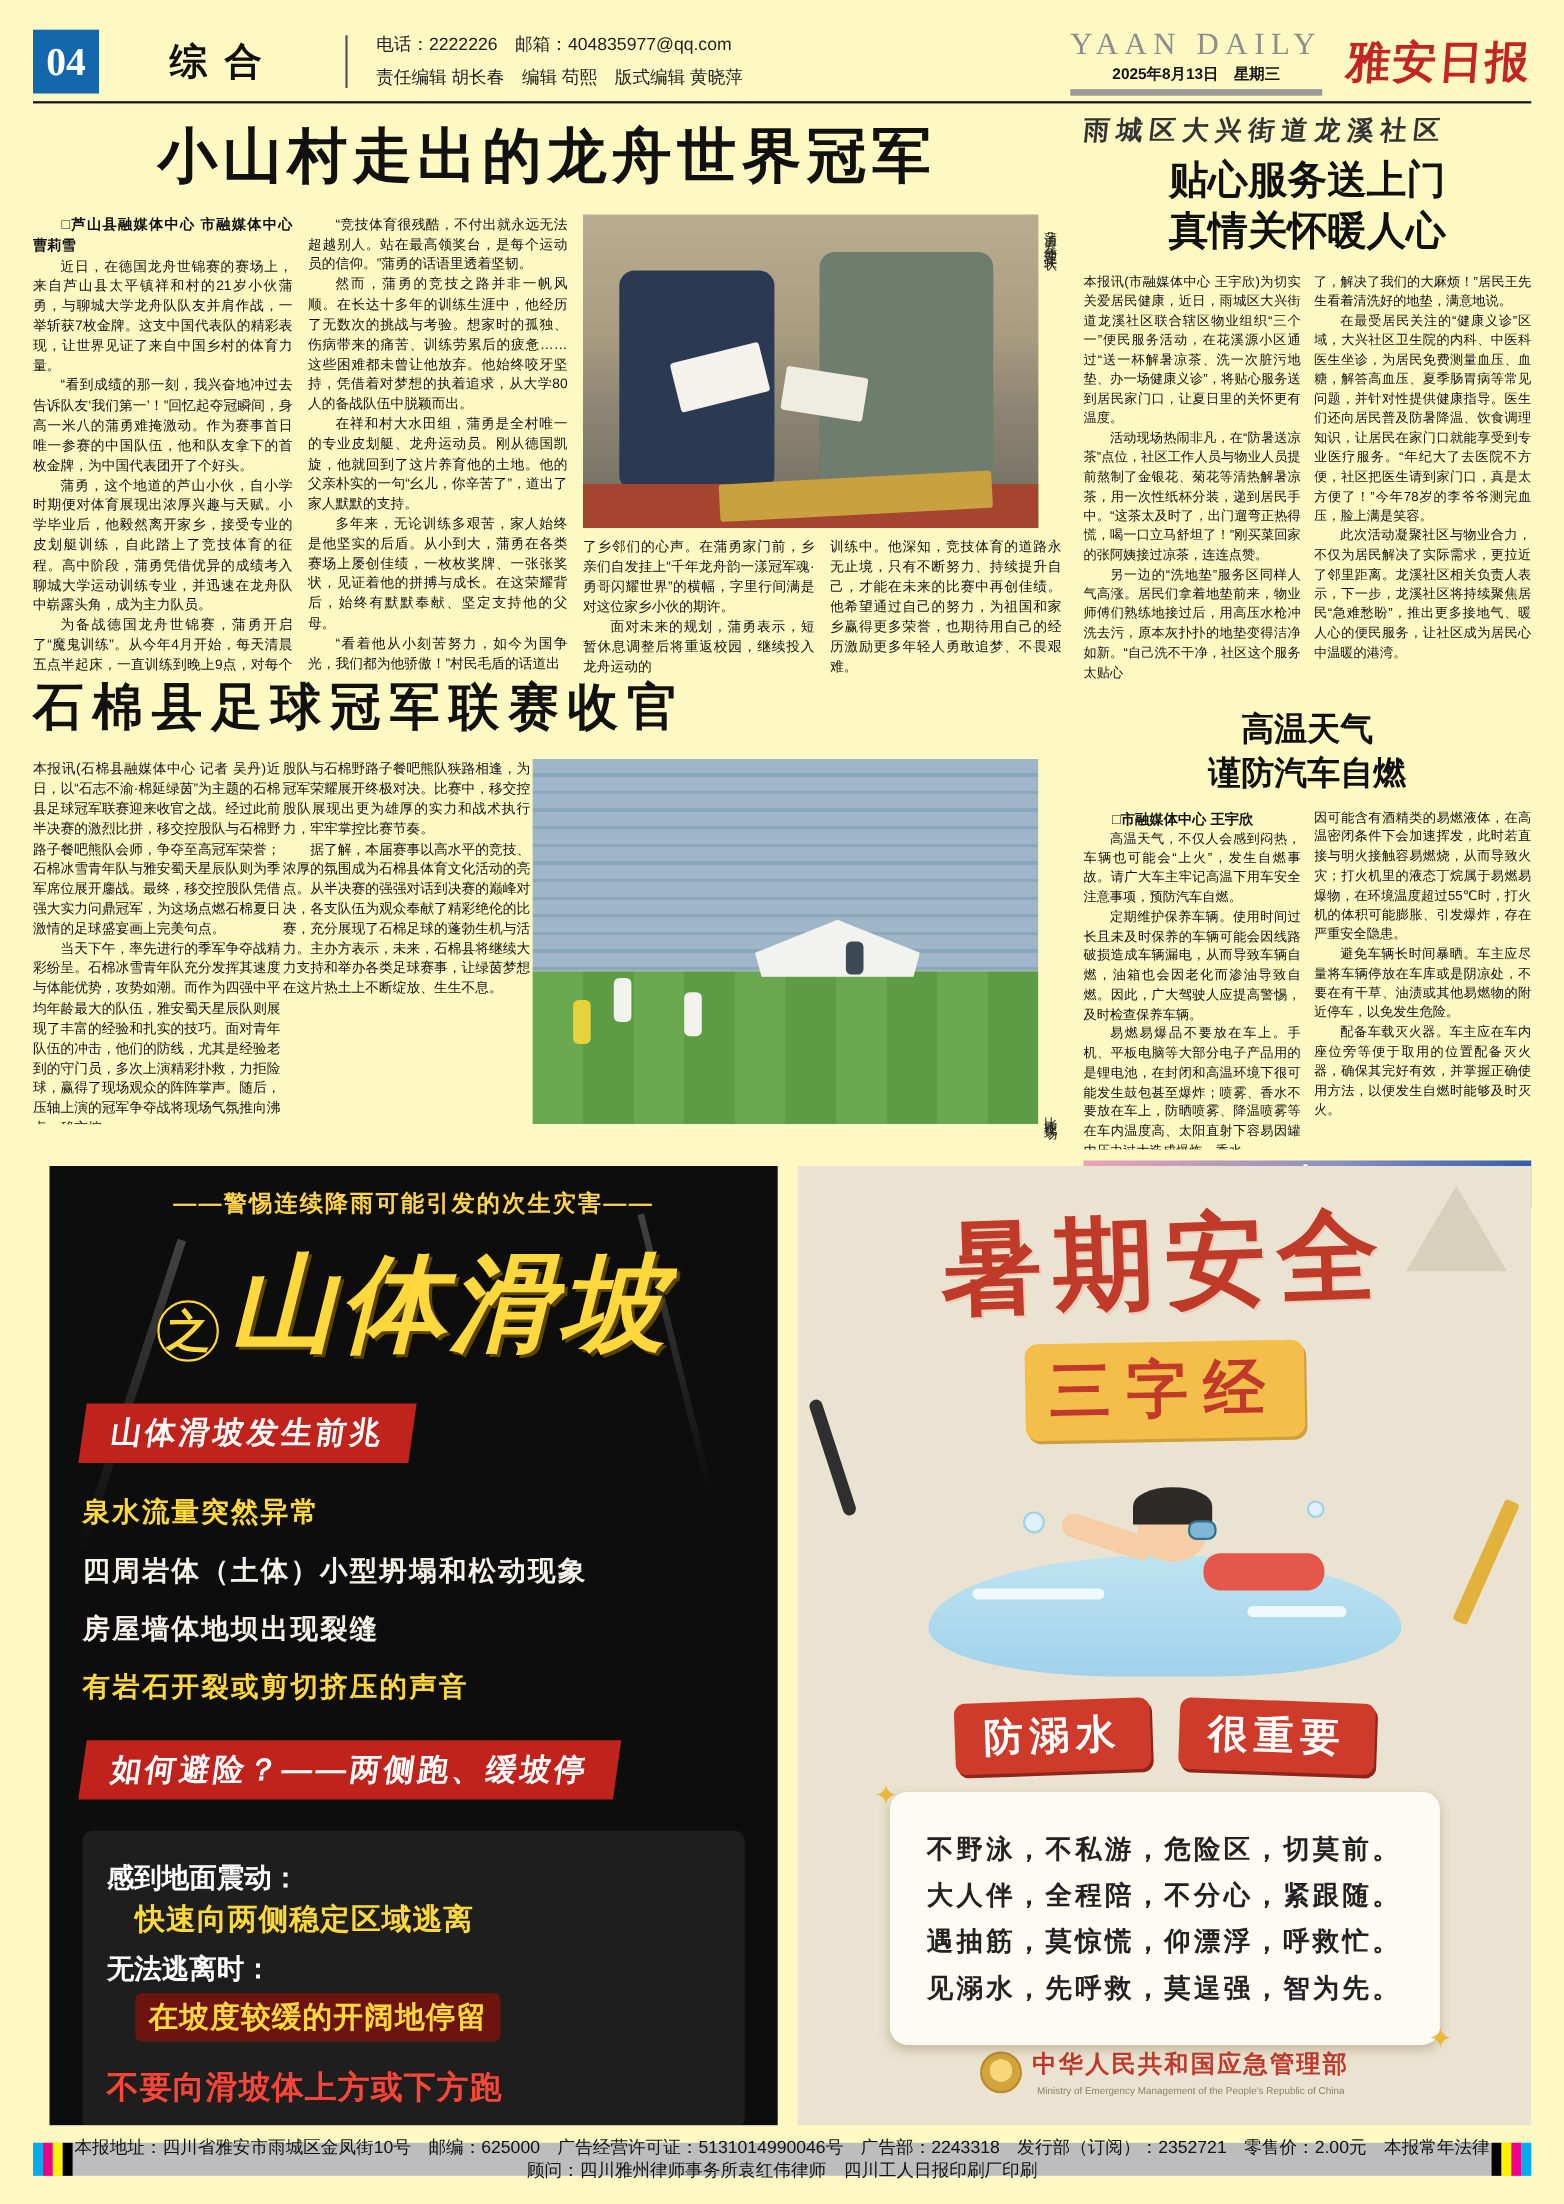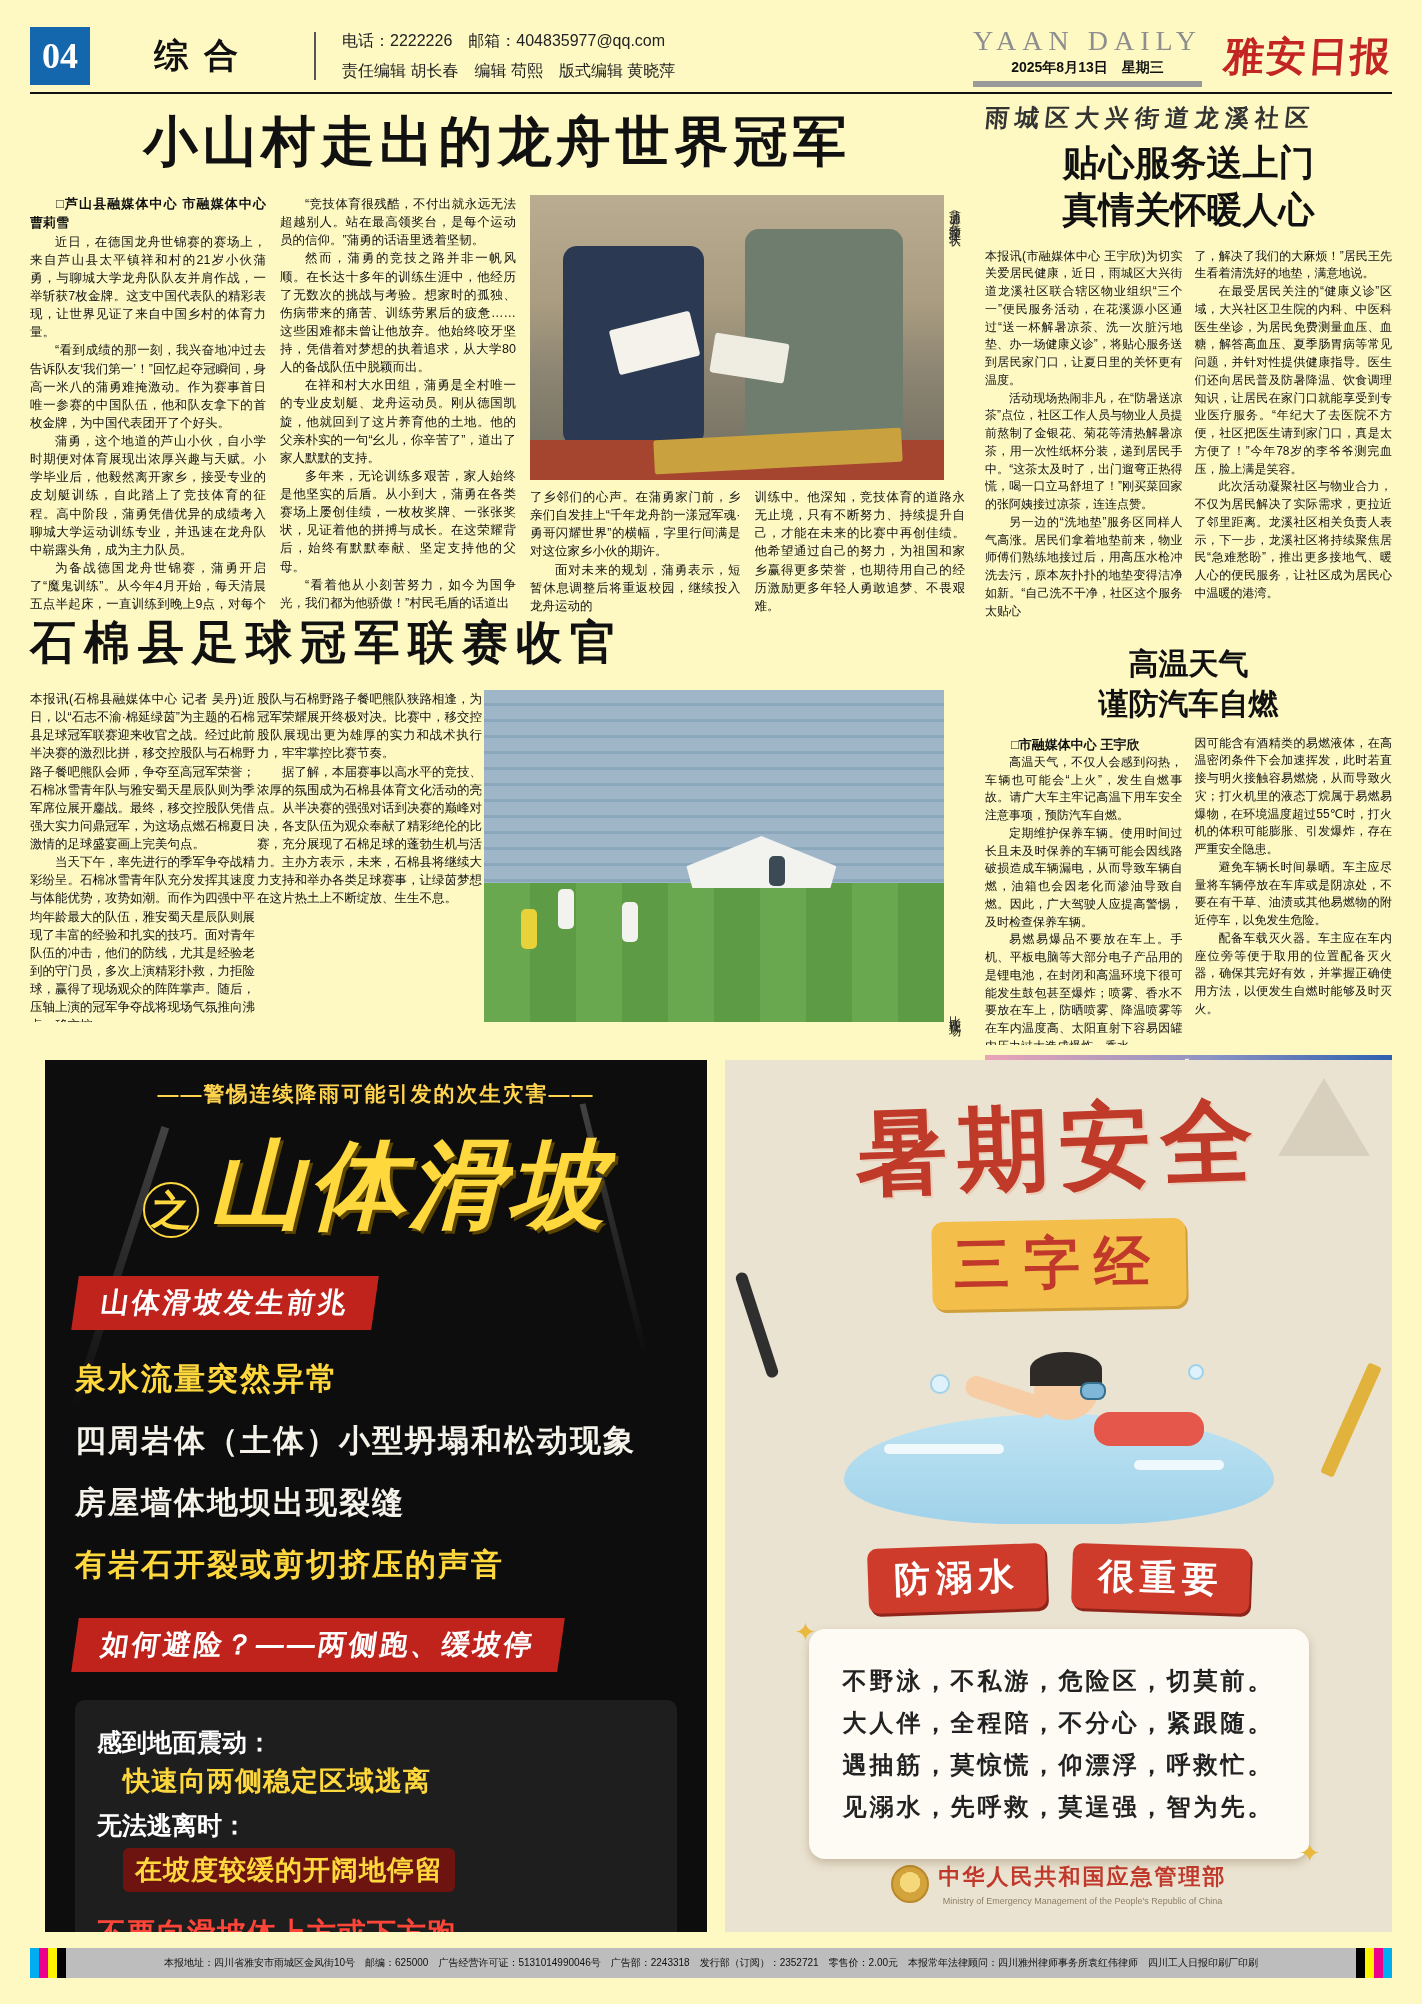--- a/index.html
+++ b/index.html
@@ -78,21 +78,21 @@
   .pl-inner{position:relative;padding:20px 30px;display:flex;flex-direction:column;height:832px;}
   .pl-banner{color:#ffd34d;font-size:21px;font-weight:bold;text-align:center;letter-spacing:2px;}
   .pl-title{display:flex;align-items:flex-end;justify-content:center;margin:14px 0 18px;}
   .pl-zhi{color:#ffd83d;font:bold 40px "Liberation Serif",serif;border:2px solid #ffd83d;
           border-radius:50%;width:52px;height:52px;display:flex;align-items:center;justify-content:center;
           margin-right:10px;margin-bottom:14px;}
   .pl-big{font-family:"Liberation Serif",serif;font-weight:bold;font-size:96px;color:#ffd83d;
           font-style:italic;letter-spacing:4px;text-shadow:3px 3px 0 #5a4400;}
   .red-bar{display:inline-block;align-self:flex-start;background:#c0221c;color:#fff;font-size:28px;
            font-weight:bold;padding:8px 26px;transform:skewX(-8deg);letter-spacing:3px;margin:6px 0 18px;}
-  .sign{font-size:31px;font-weight:bold;letter-spacing:2px;margin:10px 0;}
+  .sign{font-size:25px;font-weight:bold;letter-spacing:2px;margin:10px 0;}
   .sign.y{color:#ffd83d;} .sign.w{color:#f5f2ea;}
   .avoid{background:rgba(255,255,255,.07);border-radius:10px;padding:18px 22px;margin-top:10px;}
   .avoid .lbl{color:#fff;font-size:25px;font-weight:bold;margin:8px 0 2px;}
   .avoid .act{color:#ffd83d;font-size:27px;font-weight:bold;margin:4px 0 10px 26px;letter-spacing:1px;}
   .avoid .act.boxed{background:#6e1410;display:inline-block;padding:4px 12px;border-radius:6px;}
   .avoid .warn{color:#ff4538;font-size:29px;font-weight:bold;margin:12px 0 0;letter-spacing:1px;}
   .poster-r{position:absolute;left:725px;top:1060px;width:667px;height:872px;background:#ebe3d1;
             overflow:hidden;}
   .pr-inner{position:relative;padding:26px 30px;display:flex;flex-direction:column;align-items:center;height:820px;}
   .pr-title1{font-family:"Liberation Serif",serif;font-weight:bold;font-size:92px;color:#bf3a28;
@@ -128,21 +128,21 @@
          letter-spacing:3px;margin:10px 0;text-align:right;}
   .spark{position:absolute;color:#e9b83c;font-size:26px;}
   .pr-org{margin-top:auto;display:flex;align-items:center;gap:10px;}
   .emblem{width:34px;height:34px;border-radius:50%;background:radial-gradient(circle at 50% 45%,#f5d87a 0 40%,#d4a43c 41% 100%);
           border:2px solid #b9892c;}
   .org-txt{color:#c0392b;font-size:22px;font-weight:bold;letter-spacing:2px;}
   .org-sub{font-size:9px;color:#8c7f66;text-align:center;margin-top:4px;}
   
   .footer{position:absolute;left:30px;top:1948px;width:1362px;height:30px;background:#bdbdbd;
           display:flex;align-items:center;}
-  .footer .txt{flex:1;text-align:center;font-size:10px;color:#111;}
+  .footer .txt{flex:1;text-align:center;font-size:16px;color:#111;}
   .marks{display:flex;height:30px;}
   .marks i{display:block;width:9px;height:30px;}
   .m-c{background:#00aeef}.m-m{background:#ec008c}.m-y{background:#fff200}.m-k{background:#000}
 </style>
 </head>
 <body>
 
 <div class="page">
 
   <div class="hdr">

